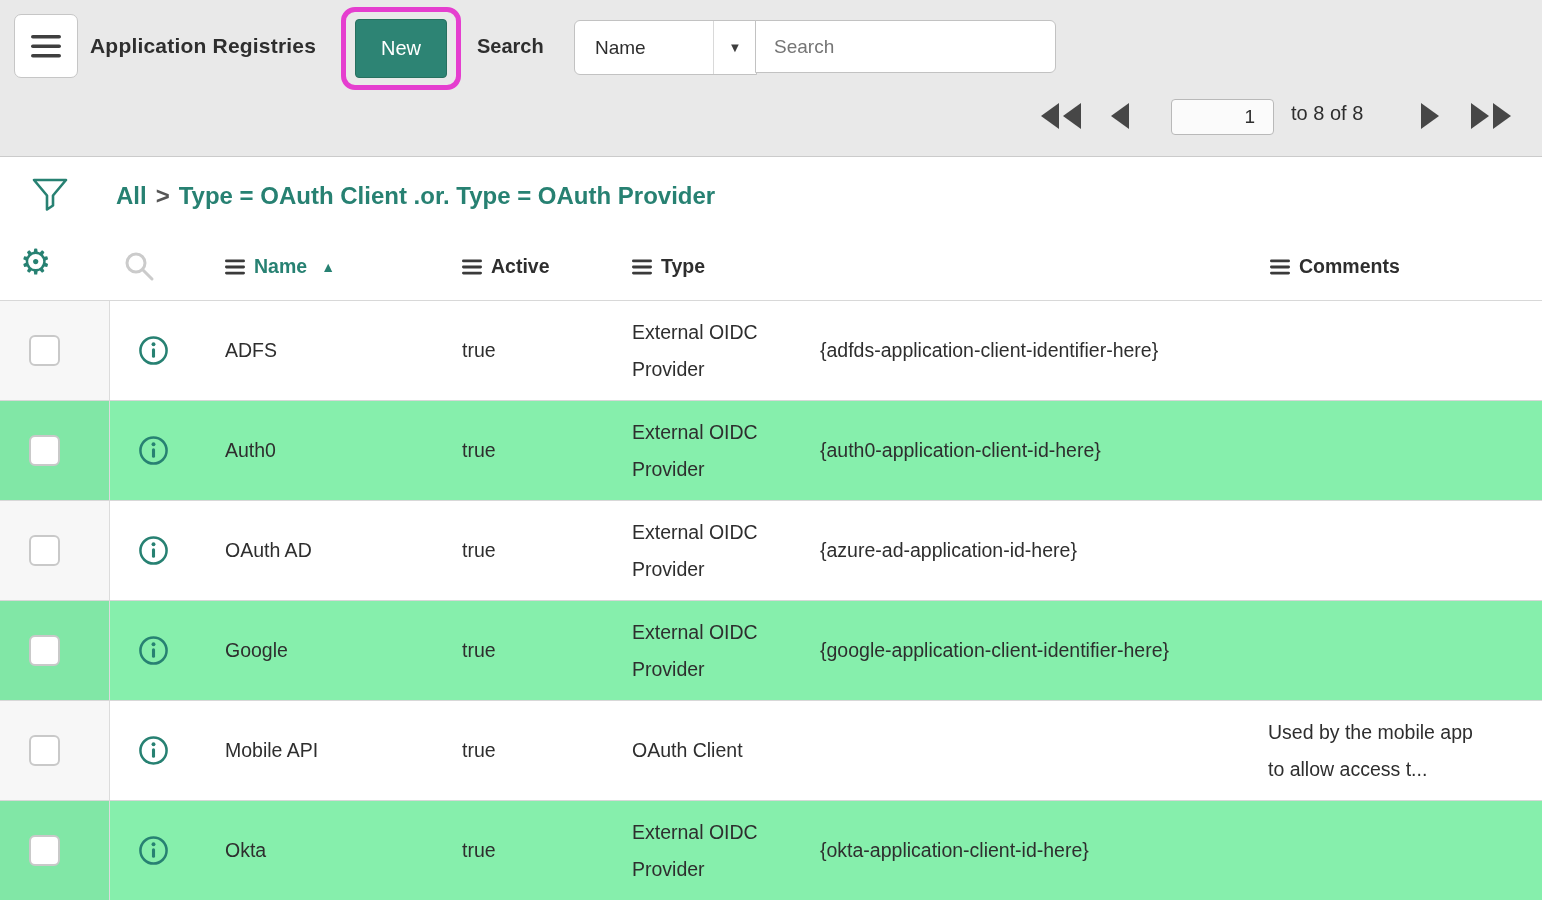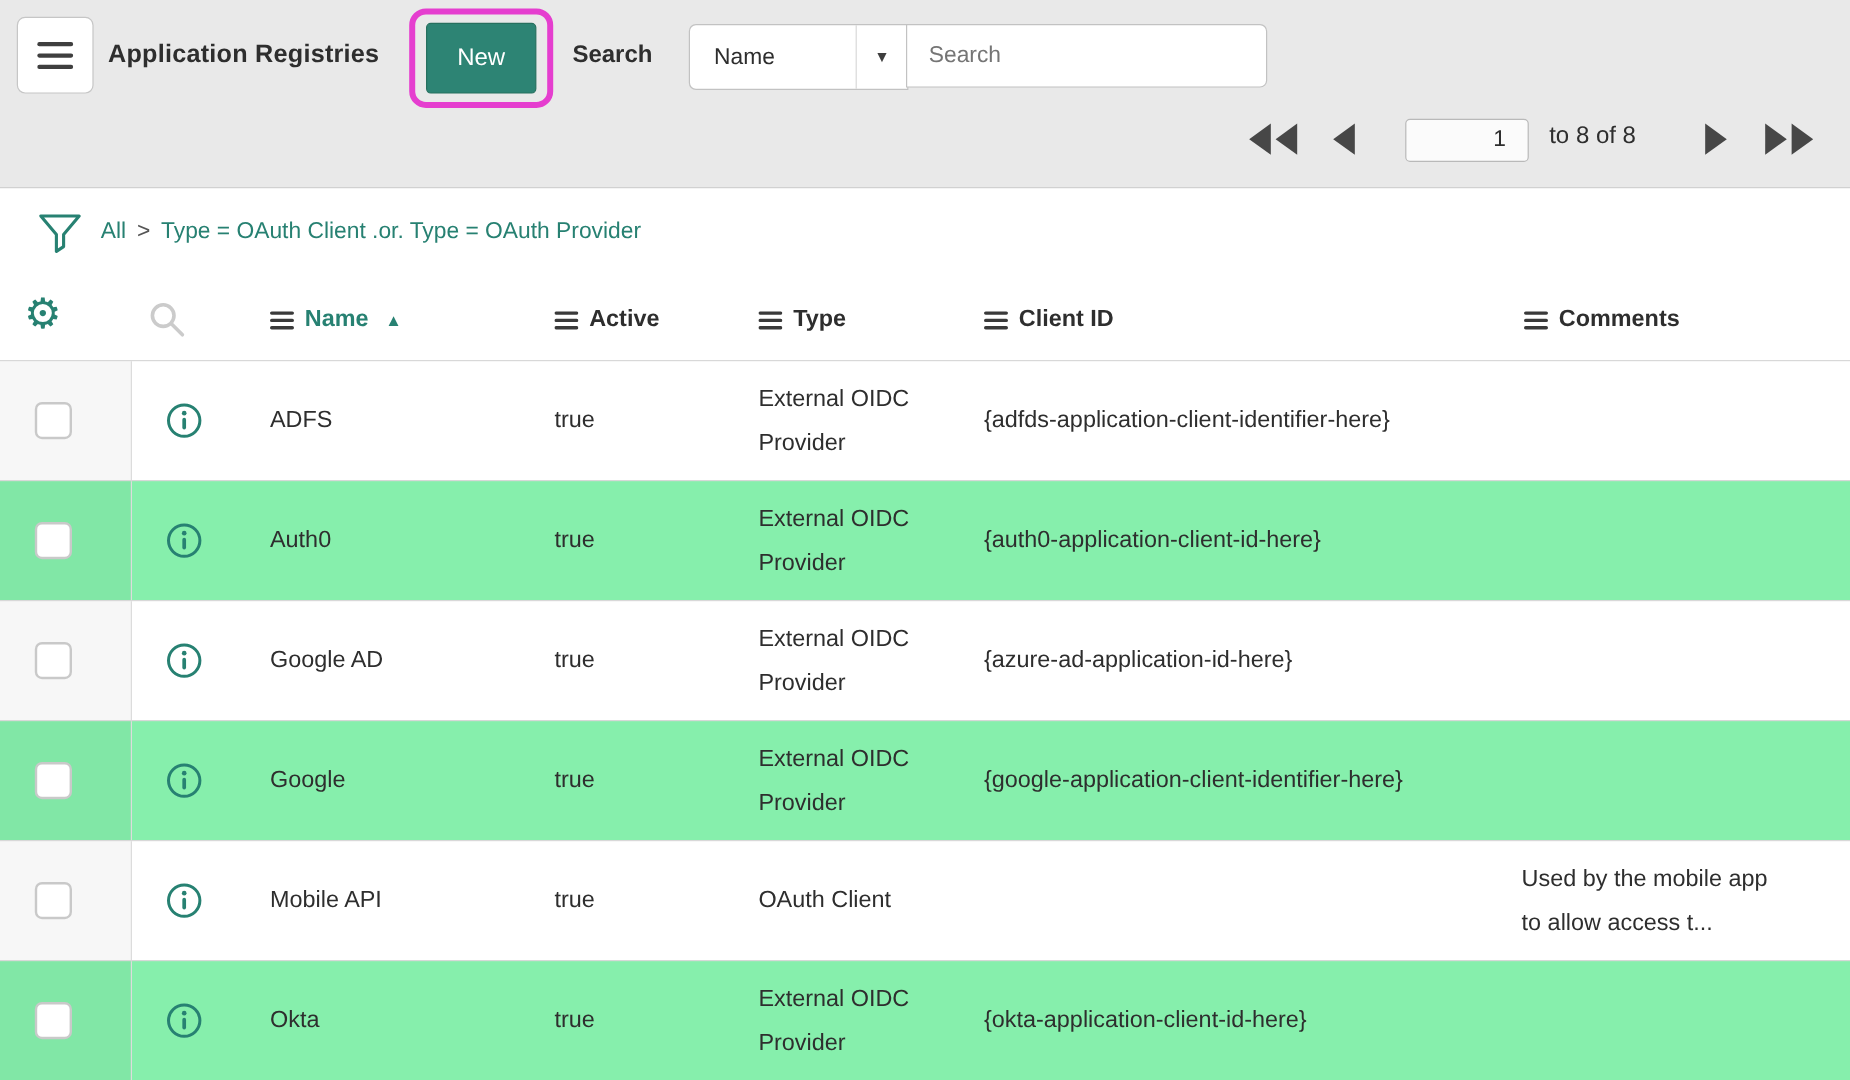--- a/index.html
+++ b/index.html
@@ -25,21 +25,21 @@
   .pg-first{left:1037px;top:101px}
   .pg-prev{left:1107px;top:101px}
   .page-input{position:absolute;left:1171px;top:99px;width:103px;height:36px;border:1px solid #b9b9b9;border-radius:4px;background:#fbfbfb;font-size:19px;text-align:right;padding:0 18px 0 6px;font-family:inherit;color:#2e2e2e;outline:none;box-sizing:border-box}
   .pg-range{position:absolute;left:1291px;top:102px;font-size:20px}
   .pg-next{left:1419px;top:101px}
   .pg-last{left:1469px;top:101px}
 
   
   .filter-row{position:absolute;left:0;top:157px;width:100%;height:76px;background:#fff}
   .funnel{position:absolute;left:30px;top:18px;cursor:pointer;display:flex}
-  .breadcrumb{position:absolute;left:84px;top:25px;font-size:19px;font-weight:400;color:#278172;white-space:nowrap}
+  .breadcrumb{position:absolute;left:116px;top:25px;font-size:24px;font-weight:700;color:#278172;white-space:nowrap}
   .breadcrumb .sep{color:#565656;margin:0 9px}
   .crumb-link{cursor:pointer}
 
   
   .list-header{position:absolute;left:0;top:233px;width:100%;height:67px;background:#fff}
   .gear{position:absolute;left:20px;top:12px;font-size:35px;line-height:1;color:#278172;font-family:"DejaVu Sans",sans-serif;cursor:pointer}
   .hdr-search{position:absolute;left:122px;top:16px;cursor:pointer;display:flex}
   .col-hdr{position:absolute;top:0;height:100%;display:flex;align-items:center;gap:9px;font-size:19.5px;font-weight:700;cursor:pointer;white-space:nowrap}
   .col-name{left:225px}
   .col-name .col-label{color:#278172}
@@ -163,28 +163,20 @@
 
     <div class="col-hdr col-type">
       <svg width="20" height="16" viewBox="0 0 20 16">
         <rect y="0.5" width="20" height="2.8" rx="1.4" fill="#3a3a3a"></rect>
           <rect y="6.6" width="20" height="2.8" rx="1.4" fill="#3a3a3a"></rect>
           <rect y="12.7" width="20" height="2.8" rx="1.4" fill="#3a3a3a"></rect>
       </svg>
       <span class="col-label">Type</span>
     </div>
 
-    <div class="col-hdr col-client">
-      <svg width="20" height="16" viewBox="0 0 20 16">
-        <rect y="0.5" width="20" height="2.8" rx="1.4" fill="#3a3a3a"></rect>
-          <rect y="6.6" width="20" height="2.8" rx="1.4" fill="#3a3a3a"></rect>
-          <rect y="12.7" width="20" height="2.8" rx="1.4" fill="#3a3a3a"></rect>
-      </svg>
-      <span class="col-label">Client ID</span>
-    </div>
 
     <div class="col-hdr col-comments">
       <svg width="20" height="16" viewBox="0 0 20 16">
         <rect y="0.5" width="20" height="2.8" rx="1.4" fill="#3a3a3a"></rect>
           <rect y="6.6" width="20" height="2.8" rx="1.4" fill="#3a3a3a"></rect>
           <rect y="12.7" width="20" height="2.8" rx="1.4" fill="#3a3a3a"></rect>
       </svg>
       <span class="col-label">Comments</span>
     </div>
   </div>
@@ -258,21 +250,21 @@
       <div class="cell cell-info">
         <span class="info-btn">
           <svg width="31" height="31" viewBox="0 0 32 32">
             <circle cx="16" cy="16" r="13.5" fill="none" stroke="#278172" stroke-width="2.6"></circle>
             <circle cx="16" cy="9.6" r="2" fill="#278172"></circle>
             <rect x="14.4" y="13.6" width="3.2" height="10" rx="1.6" fill="#278172"></rect>
           </svg>
         </span>
       </div>
       <div class="cell cell-name">
-          <span class="row-link">Google AD</span>
+          <span class="row-link">OAuth AD</span>
         </div>
       <div class="cell cell-active">
           <div class="wrap">true</div>
         </div>
       <div class="cell cell-type">
           <div class="wrap">External OIDC Provider</div>
         </div>
       <div class="cell cell-client">
           <div class="wrap">{azure-ad-application-id-here}</div>
         </div>

